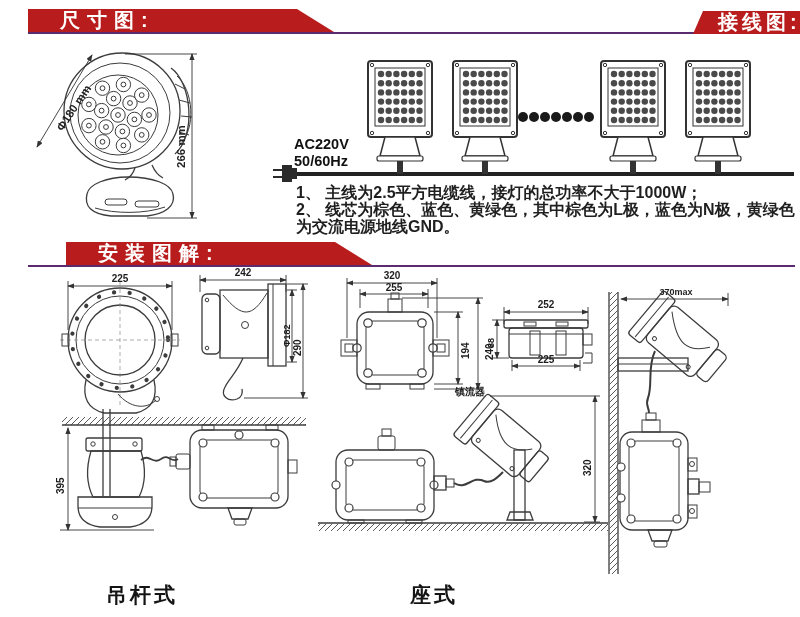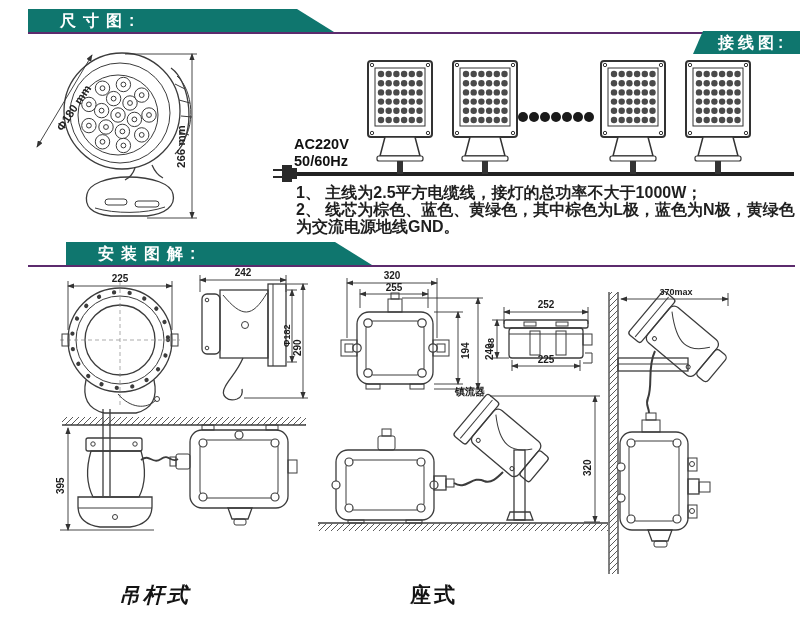--- a/index.html
+++ b/index.html
@@ -1,20 +1,20 @@
 <!DOCTYPE html>
 <html><head>
 <meta charset="utf-8">
 <style>
   html,body{margin:0;padding:0;background:#fff;}
   #canvas{position:relative;width:800px;height:617px;background:#fff;overflow:hidden;
           font-family:"Liberation Sans","DejaVu Sans",sans-serif;}
   .rule{position:absolute;height:2px;background:#5c2b6d;}
-  .banner{position:absolute;height:23px;background:#0f766e;color:#fff;font-weight:bold;
-          font-size:16px;line-height:23px;white-space:nowrap;}
+  .banner{position:absolute;height:23px;background:#b91c1c;color:#fff;font-weight:bold;
+          font-size:20px;line-height:23px;white-space:nowrap;}
   .banner.left{clip-path:polygon(0 0,269px 0,306px 100%,0 100%);width:306px;padding-left:32px;letter-spacing:7px;box-sizing:border-box;}
   .banner.right{clip-path:polygon(15px 0,100% 0,100% 100%,5px 100%);width:112px;padding-left:30px;letter-spacing:4px;box-sizing:border-box;}
   .notes{position:absolute;left:296px;top:184px;width:502px;font-size:16px;font-weight:bold;
          color:#1f1f1f;line-height:17px;}
   .mount-label{position:absolute;font-size:21px;font-weight:bold;color:#141414;letter-spacing:3px;}
   svg .ln{fill:none;stroke:#3c3c3c;stroke-width:1.3;}
   svg .t{fill:none;stroke:#3c3c3c;stroke-width:1;}
   svg .dim{stroke:#333;stroke-width:0.9;fill:none;}
   svg .lbl{font-size:10px;font-weight:bold;fill:#1c1c1c;}
   svg .lbl9{font-size:9px;font-weight:bold;fill:#1c1c1c;}
@@ -24,21 +24,21 @@
 </style>
 </head>
 <body>
 
 <div id="canvas">
 
   <div class="rule" style="left:28px;top:32px;width:767px;"></div>
   <div class="banner left" style="left:28px;top:9px;">
     <span>尺寸图:</span>
   </div>
-  <div class="banner right" style="left:688px;top:11px;margin-top:20px;">
+  <div class="banner right" style="left:688px;top:11px;">
     <span>接线图:</span>
   </div>
 
   <svg style="position:absolute;left:25px;top:46px;" width="250" height="190" viewBox="0 0 250 190">
     <defs>
       <marker id="mA" markerWidth="8" markerHeight="6" refX="7" refY="3" orient="auto-start-reverse">
         <path d="M0,0L8,3L0,6Z" fill="#333"></path>
       </marker>
     </defs>
     <g>
@@ -400,16 +400,16 @@
         <circle class="t" cx="-45" cy="16" r="2"></circle>
           <circle class="t" cx="-1" cy="16" r="2"></circle>
       </g>
       <line class="dim" x1="595" y1="128" x2="595" y2="254" marker-start="url(#mI)" marker-end="url(#mI)"></line>
       <line class="dim" x1="490" y1="128" x2="600" y2="128"></line>
       <line class="dim" x1="584" y1="254" x2="600" y2="254"></line>
       <text class="lbl" transform="translate(591,208) rotate(-90)">320</text>
     </g>
   </svg>
 
-  <div class="mount-label" style="left:119px;top:581px;font-style:italic;">吊杆式</div>
+  <div class="mount-label" style="left:106px;top:581px;">吊杆式</div>
   <div class="mount-label" style="left:410px;top:581px;">座式</div>
 
 </div>
 
 </body></html>

